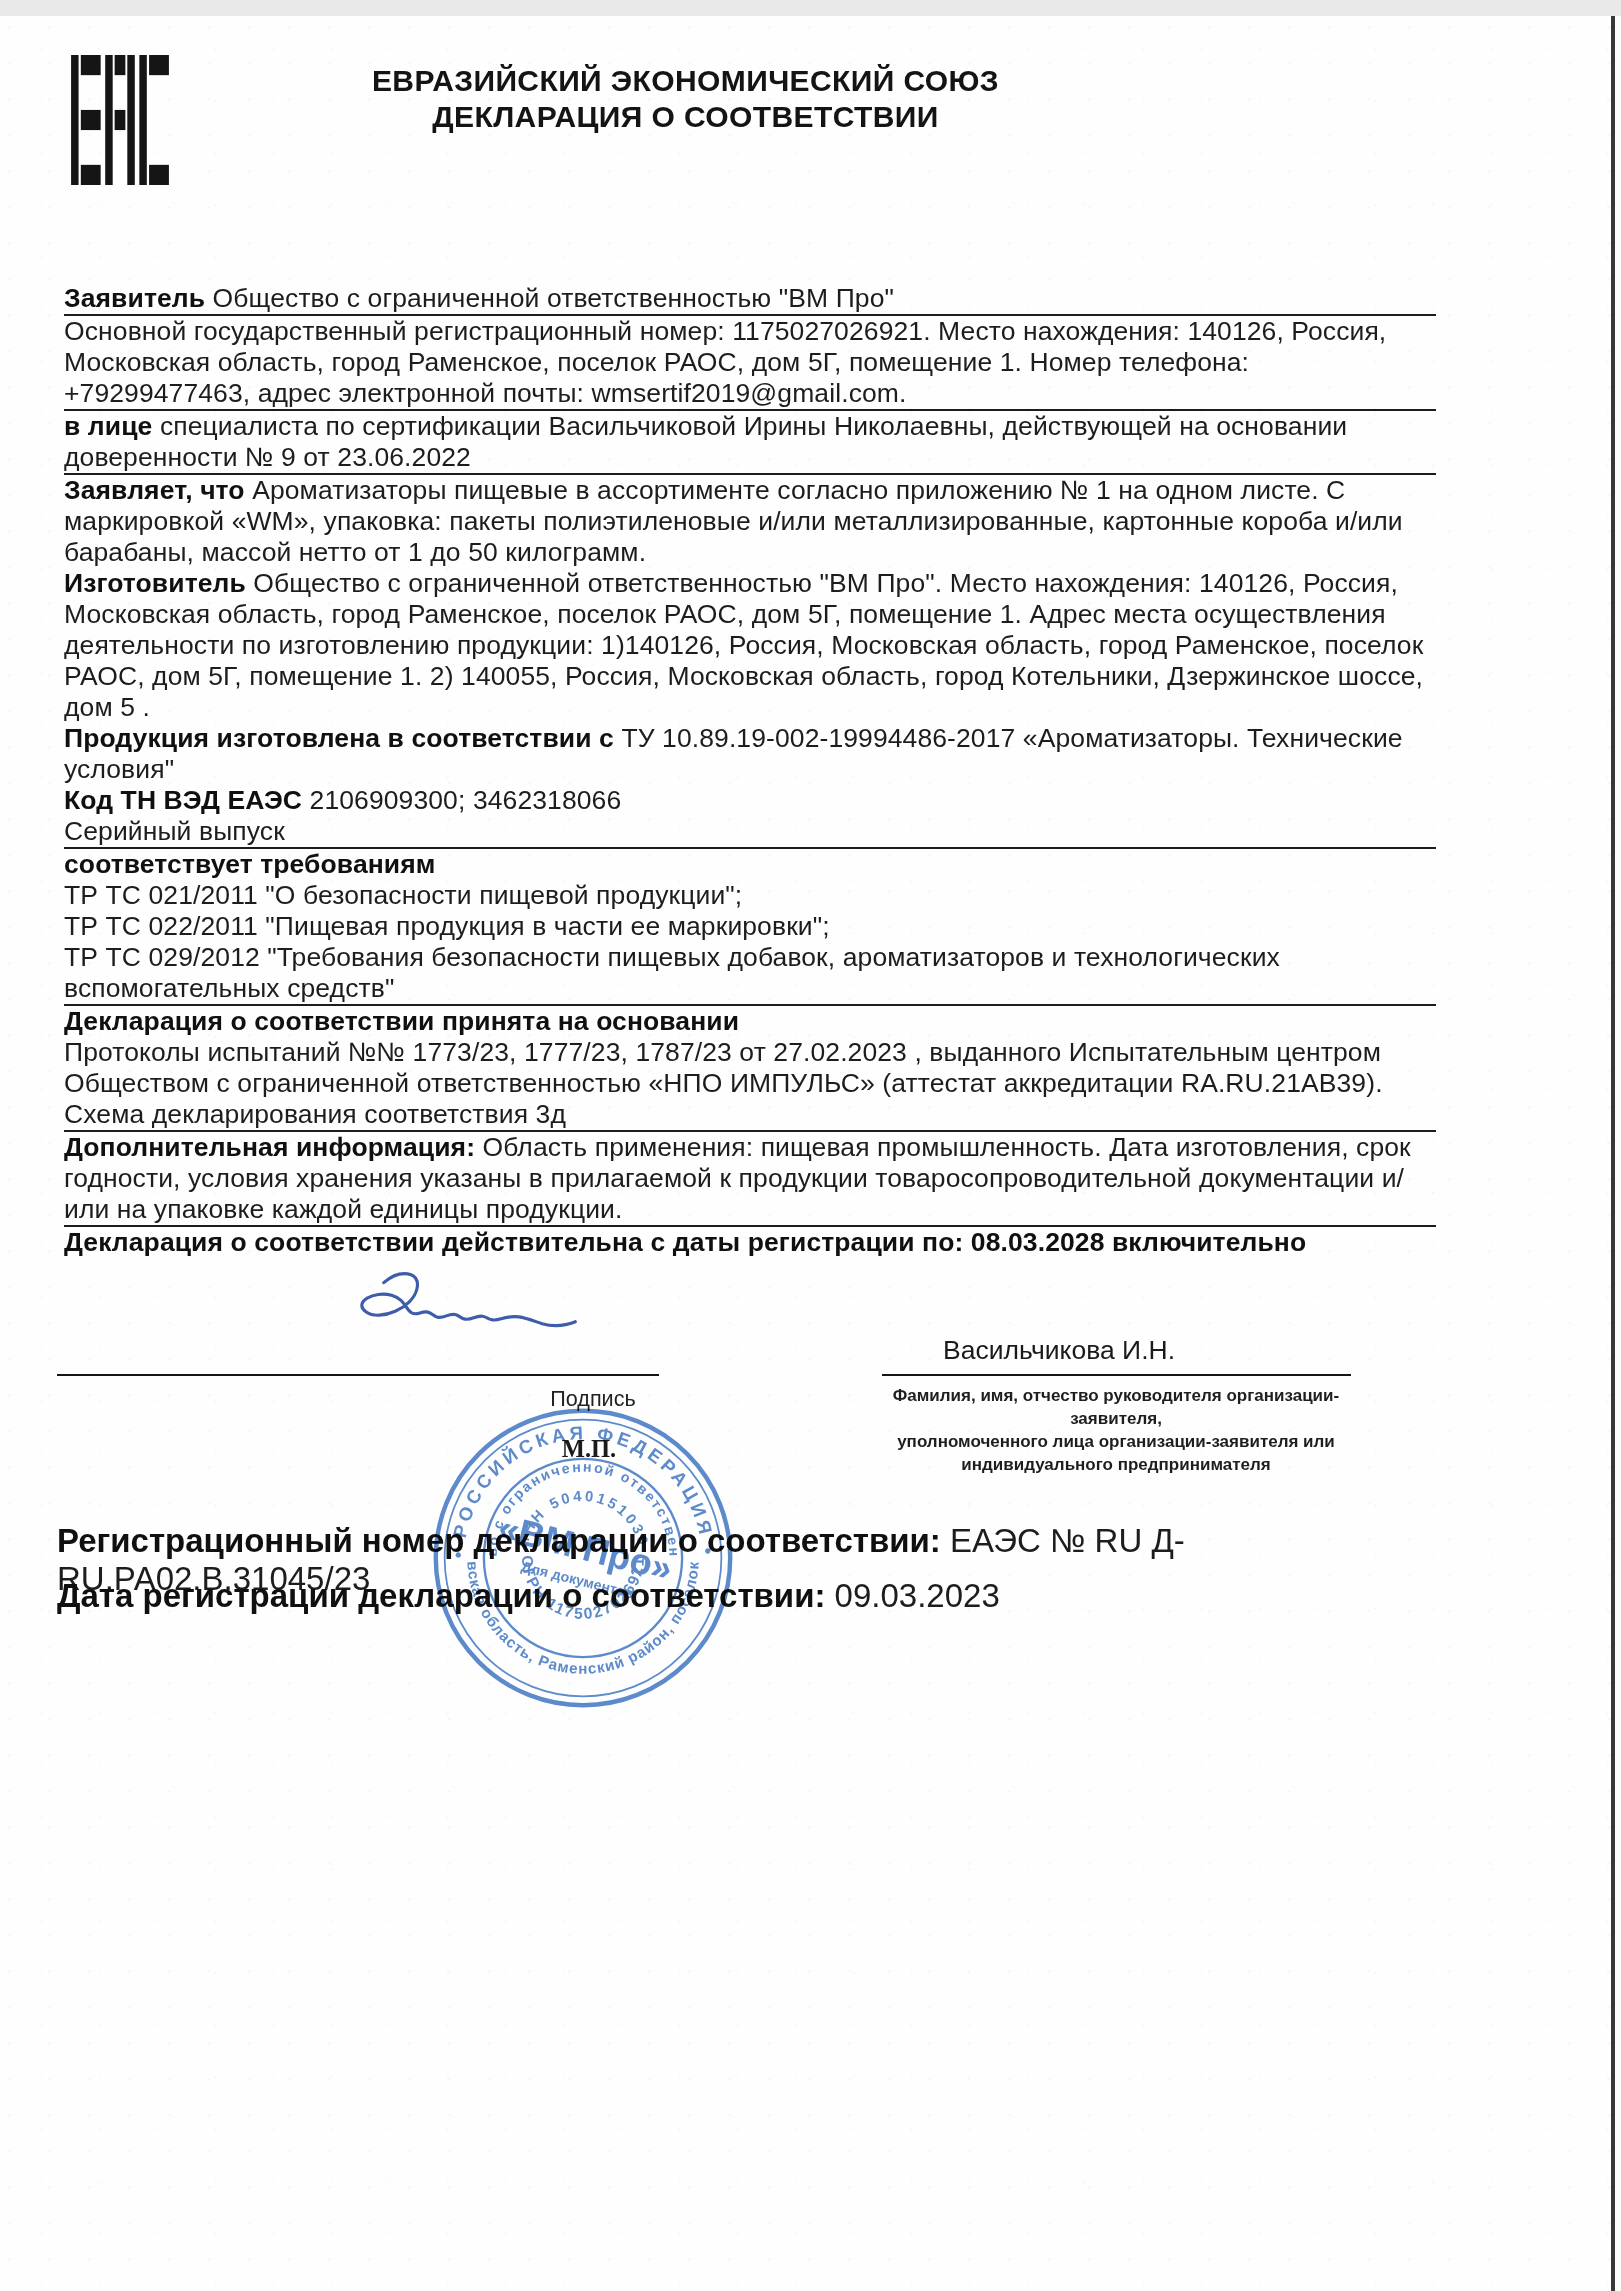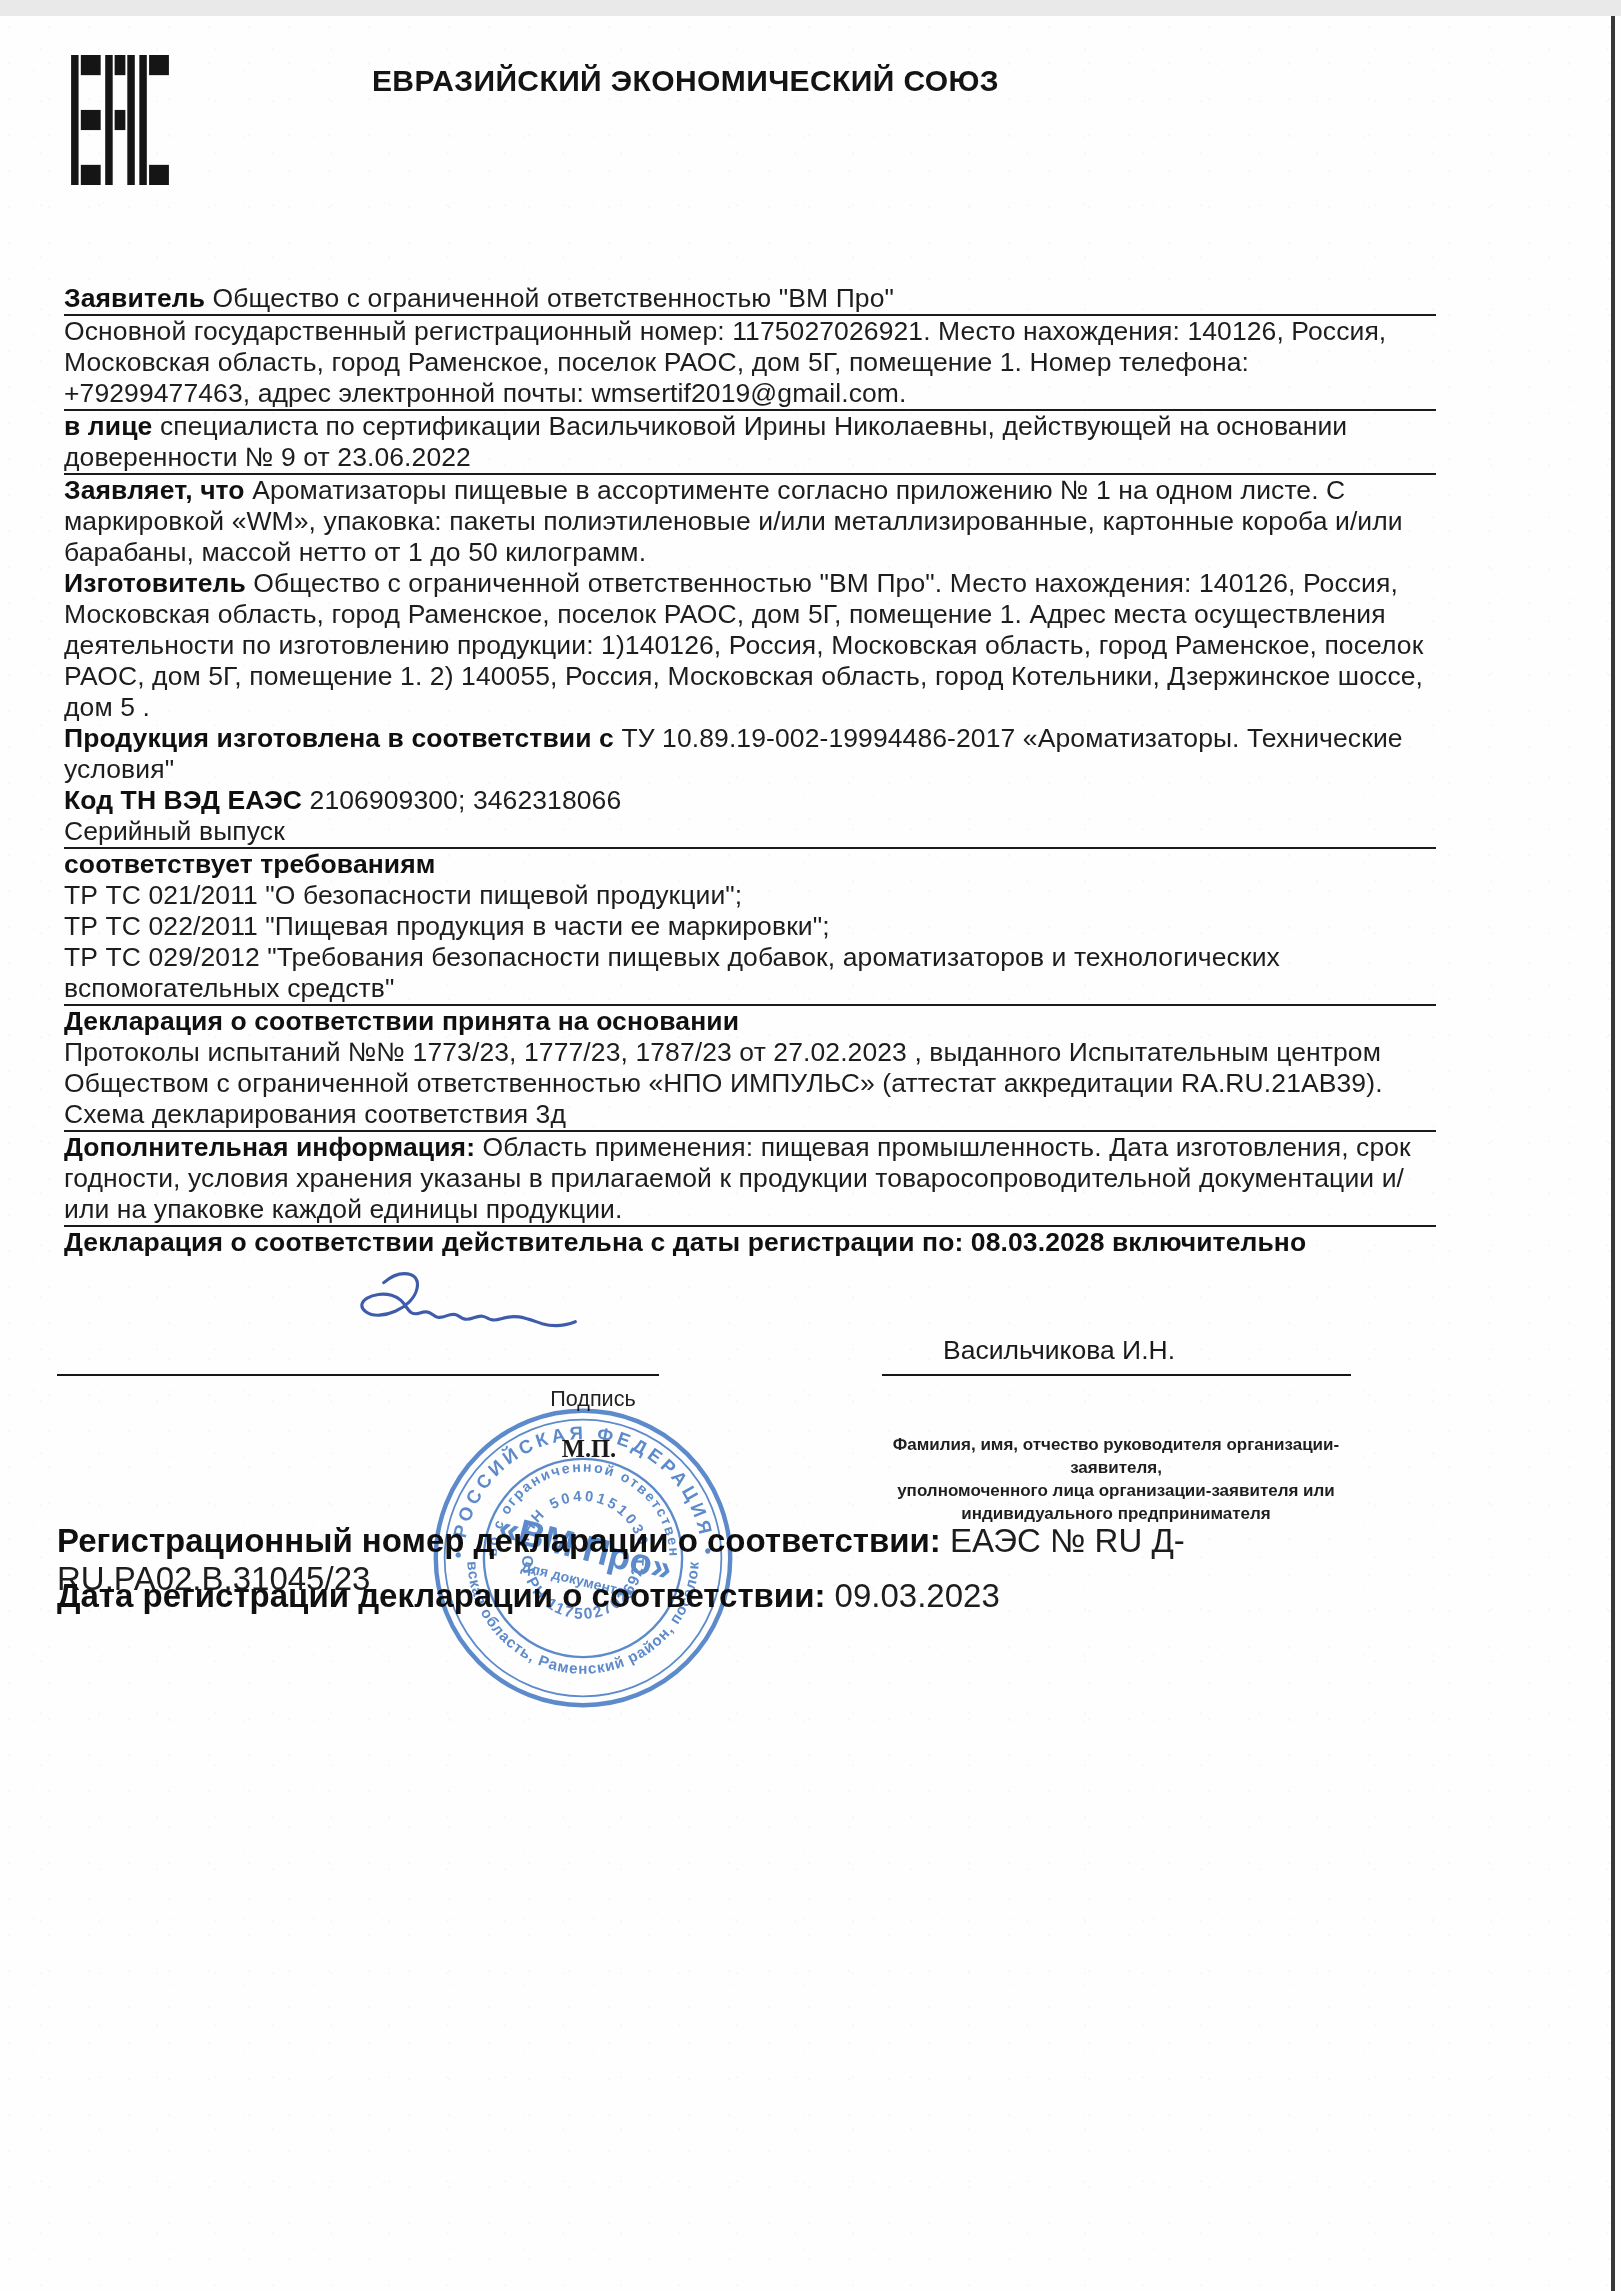--- a/index.html
+++ b/index.html
@@ -31,21 +31,21 @@
   
   .abs{position:absolute;}
   .sig-svg{left:323px;top:1251px;width:274px;height:86px;}
   .sig-line{height:0;border-top:2.9px solid #161616;}
   #sig-line-left{left:57px;top:1358px;width:602px;}
   #sig-line-right{left:882px;top:1358px;width:469px;}
   .sig-label{left:490px;top:1370px;width:206px;text-align:center;font-size:21.6px;color:#222;}
   .mp-label{left:486px;top:1419px;width:206px;text-align:center;font-size:24.5px;font-weight:bold;
     font-family:"Liberation Serif","DejaVu Serif",serif;color:#1a1a1a;}
   .sig-name{left:804px;top:1319px;width:510px;text-align:center;font-size:26.5px;color:#1a1a1a;}
-  .sig-desc{left:877px;top:1417px;width:478px;text-align:center;font-size:17px;line-height:23px;
+  .sig-desc{left:877px;top:1368px;width:478px;text-align:center;font-size:17px;line-height:23px;
     font-weight:bold;color:#1e1e1e;}
   .reg-line{left:57px;width:1372px;font-size:33px;color:#1d1d1d;}
   .reg-line b{color:#101010;}
   #reg-number{top:1506px;}
   #reg-date{top:1561px;}
   .stamp{left:425px;top:1384px;width:316px;height:316px;mix-blend-mode:multiply;opacity:.9;}
 </style>
 </head>
 <body>
 
@@ -66,20 +66,21 @@
       <rect x="134" y="169" width="33" height="62"></rect>
 
       <rect x="210" y="0" width="23" height="400"></rect>
       <rect x="240" y="0" width="61" height="62"></rect>
       <rect x="240" y="338" width="61" height="62"></rect>
     </g>
   </svg>
 
   <div class="doc-title">
     <div>ЕВРАЗИЙСКИЙ ЭКОНОМИЧЕСКИЙ СОЮЗ</div>
+    <div>ДЕКЛАРАЦИЯ О СООТВЕТСТВИИ</div>
   </div>
 
   <div class="content">
     <div class="sec u"><b>Заявитель</b> <span>Общество с ограниченной ответственностью "ВМ Про"</span></div>
     <div class="sec u"><span>Основной государственный регистрационный номер: 1175027026921. Место нахождения: 140126, Россия, Московская область, город Раменское, поселок РАОС, дом 5Г, помещение 1. Номер телефона: +79299477463, адрес электронной почты: wmsertif2019@gmail.com.</span></div>
     <div class="sec u"><b>в лице</b> <span>специалиста по сертификации Васильчиковой Ирины Николаевны, действующей на основании доверенности № 9 от 23.06.2022</span></div>
     <div class="sec"><b>Заявляет, что</b> <span>Ароматизаторы пищевые в ассортименте согласно приложению № 1 на одном листе. С маркировкой «WM», упаковка: пакеты полиэтиленовые и/или металлизированные, картонные короба и/или барабаны, массой нетто от 1 до 50 килограмм.</span></div>
     <div class="sec"><b>Изготовитель</b> <span>Общество с ограниченной ответственностью "ВМ Про". Место нахождения: 140126, Россия, Московская область, город Раменское, поселок РАОС, дом 5Г, помещение 1. Адрес места осуществления деятельности по изготовлению продукции: 1)140126, Россия, Московская область, город Раменское, поселок РАОС, дом 5Г, помещение 1. 2) 140055, Россия, Московская область, город Котельники, Дзержинское шоссе, дом 5 .</span></div>
     <div class="sec"><b>Продукция изготовлена в соответствии с</b> <span>ТУ 10.89.19-002-19994486-2017 «Ароматизаторы. Технические условия"</span></div>
     <div class="sec"><b>Код ТН ВЭД ЕАЭС</b> <span>2106909300; 3462318066</span></div>

